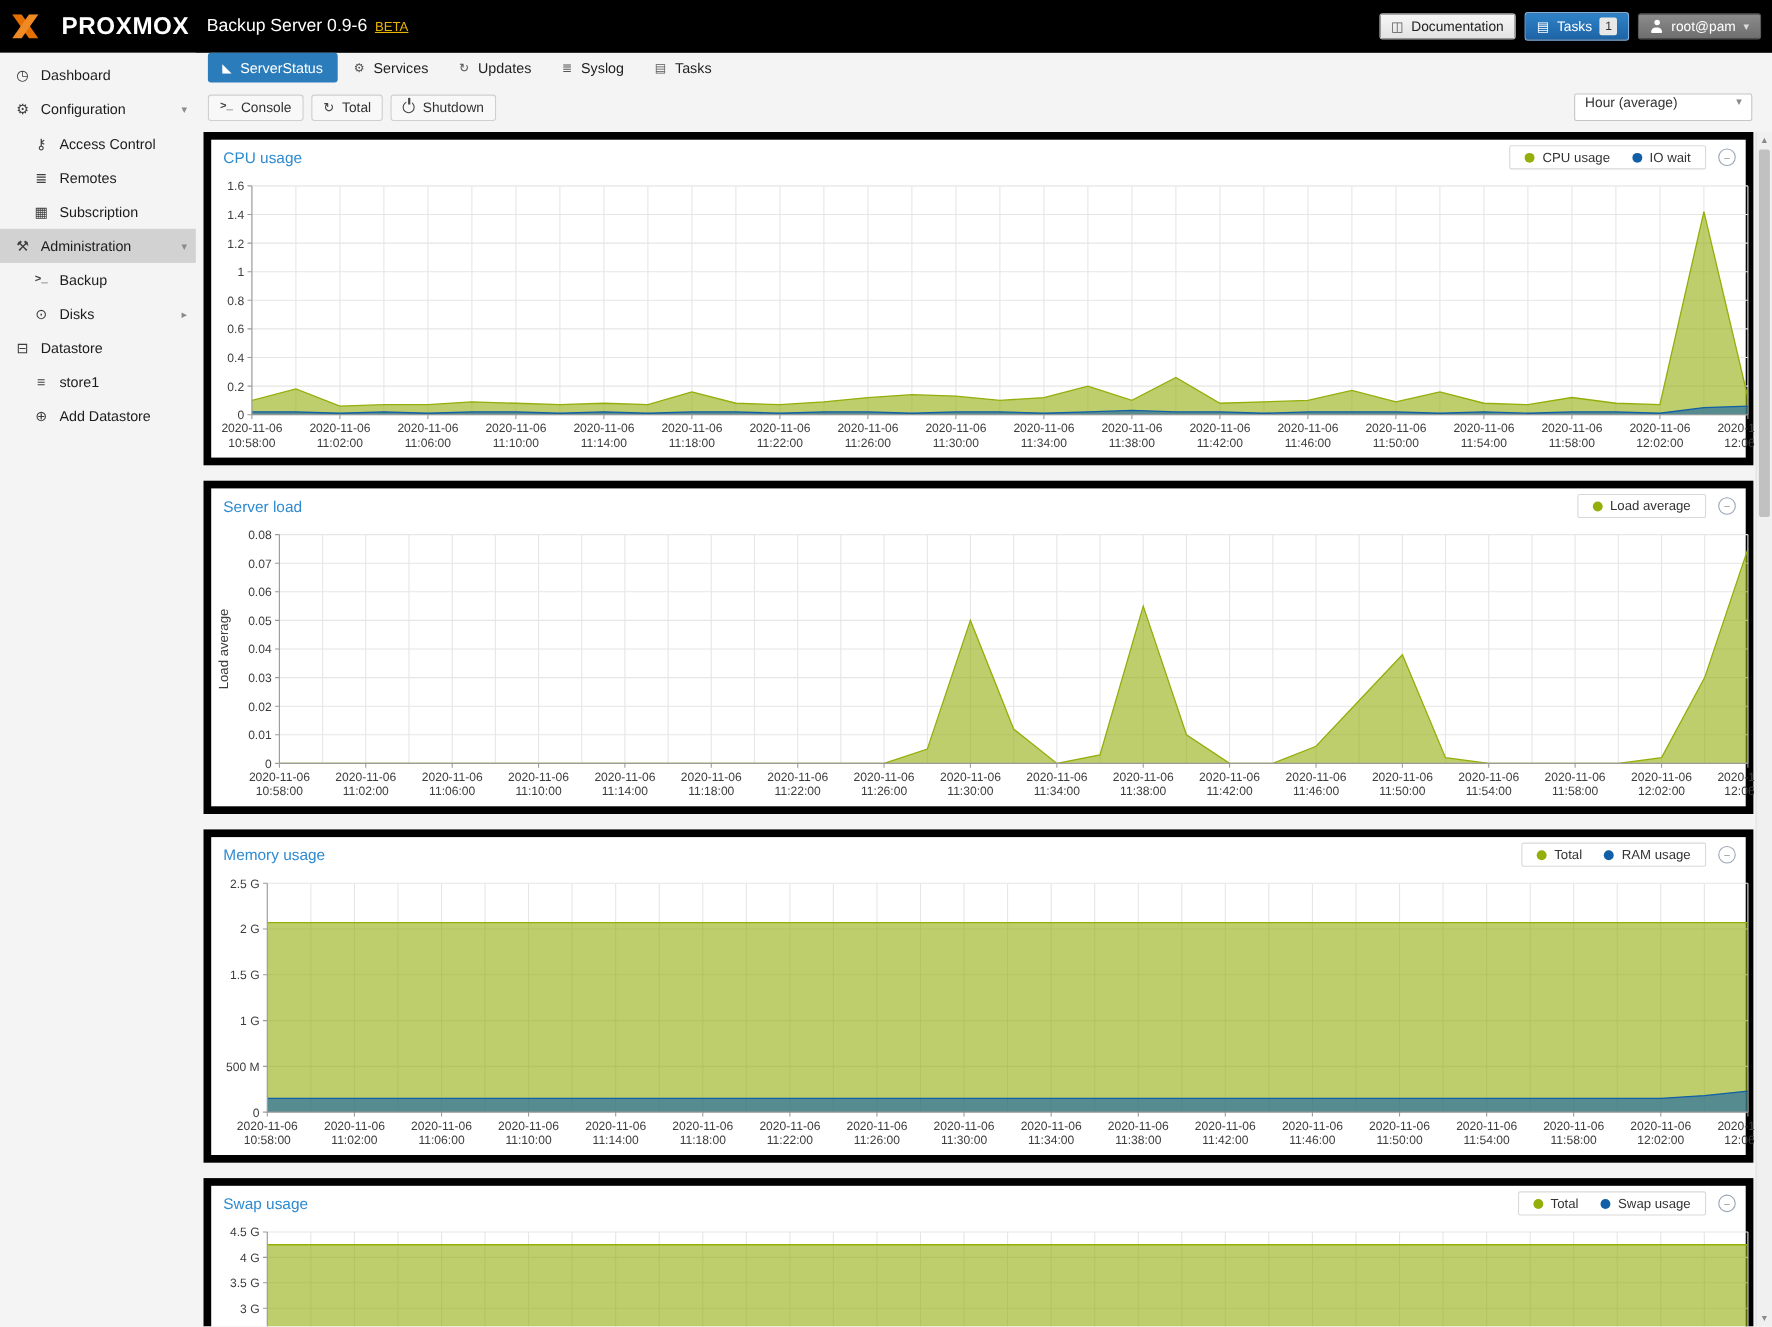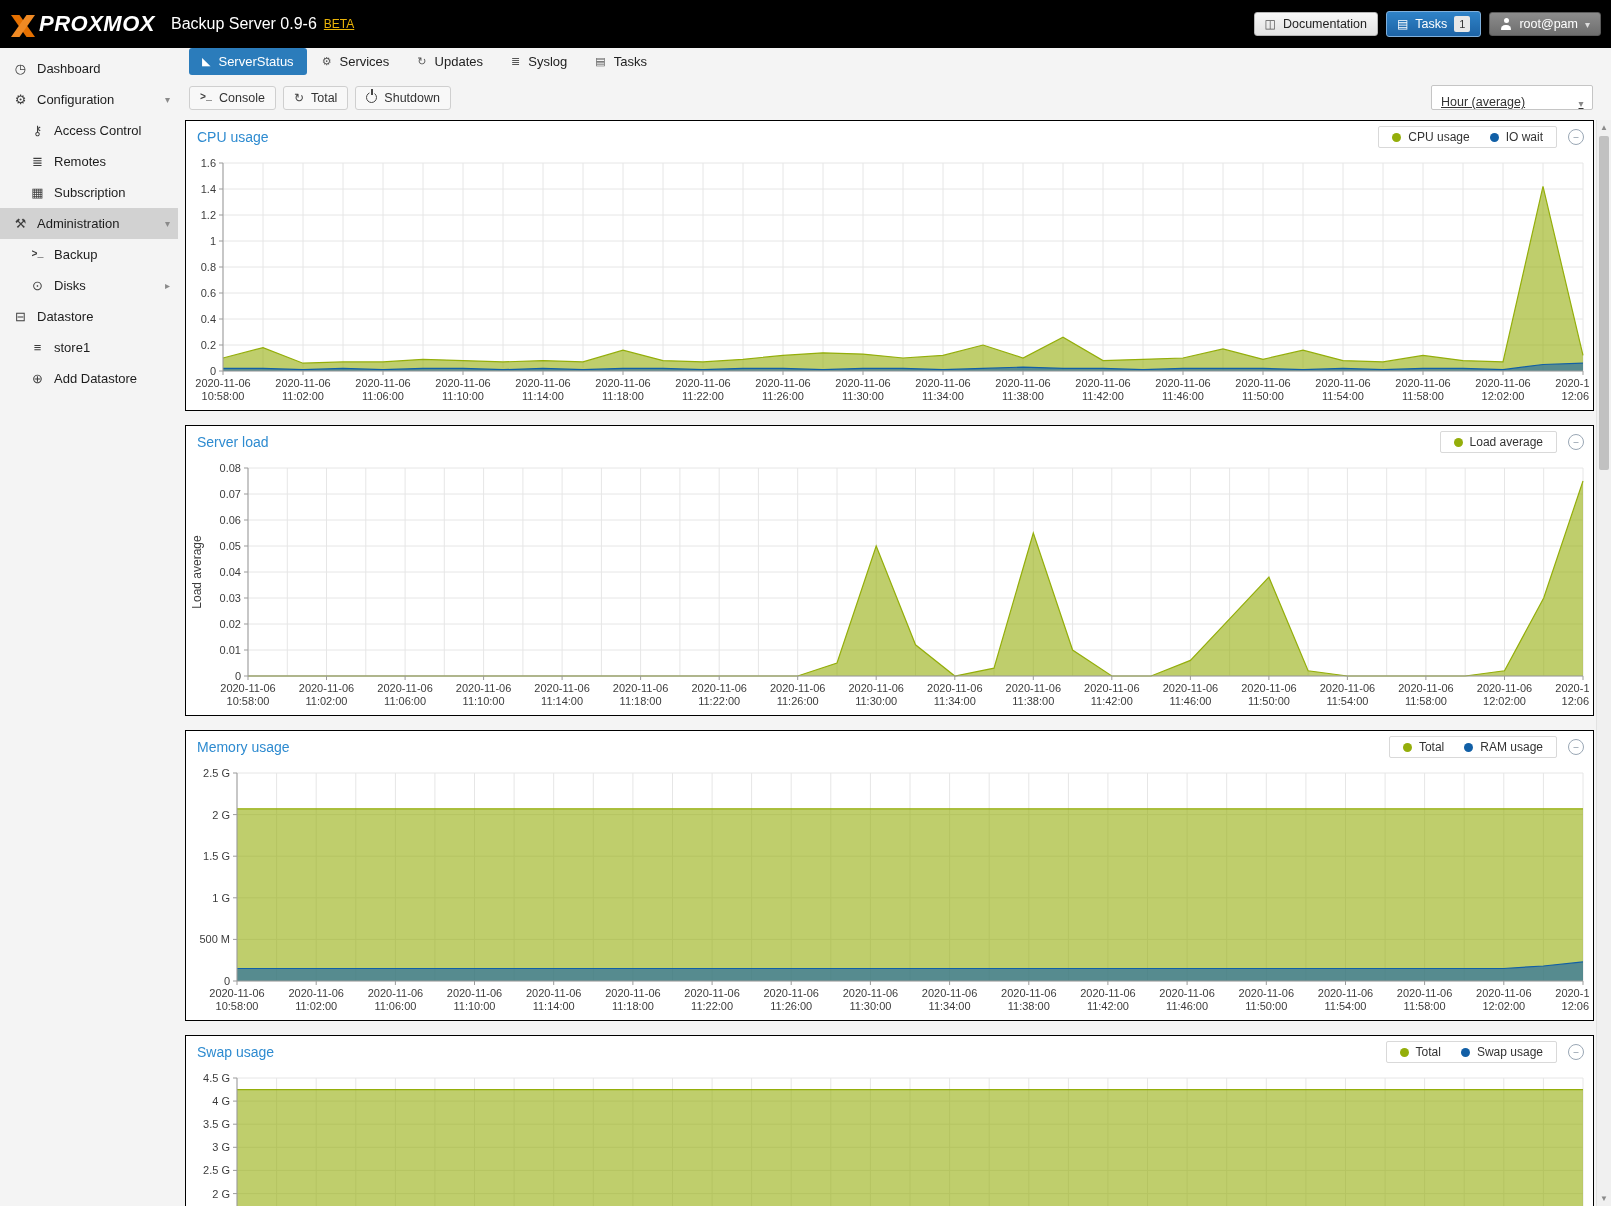--- a/index.html
+++ b/index.html
@@ -2,21 +2,21 @@
 <html><head>
 <meta charset="utf-8">
 <style>
   * { box-sizing: border-box; margin: 0; padding: 0; }
   html,body { width:1611px; height:1206px; overflow:hidden; }
   body { font-family:"Liberation Sans", sans-serif; background:#f4f4f4; color:#222; }
   .app { width:1611px; height:1206px; display:flex; flex-direction:column; }
 
   
   .topbar { height:48px; background:#000; display:flex; align-items:center; padding:0 10px; flex:0 0 48px; }
-  .brand { display:flex; align-items:flex-end; gap:3px; margin-right:16px;font-style:italic; }
+  .brand { display:flex; align-items:center; gap:20px; margin-right:16px; }
   .brand-text { color:#fff; font-size:22px; font-weight:bold; letter-spacing:.5px; }
   .product { color:#fff; font-size:16px; }
   .beta { color:#eab308; font-size:12px; margin-left:7px; text-decoration:underline; cursor:pointer; }
   .top-actions { margin-left:auto; display:flex; align-items:center; gap:8px; }
   .tb-button { display:flex; align-items:center; gap:7px; font-size:12.5px; border-radius:3px; padding:4px 10px; cursor:pointer; border:1px solid transparent; font-family:inherit; }
   .btn-doc { background:linear-gradient(#f7f7f7,#e2e2e2); border-color:#b5b5b5; color:#222; }
   .btn-doc .ticon { color:#555; font-size:12px; }
   .btn-tasks { background:linear-gradient(#2f83c8,#1d63a5); border-color:#7fb0dd; color:#fff; }
   .btn-tasks .ticon { color:#fff; font-size:12px; }
   .badge { background:#e8e8e8; color:#333; border-radius:2px; padding:0 5px; font-size:11px; line-height:16px; }
@@ -44,27 +44,27 @@
   .tab .tab-icon { font-size:11px; color:#555; }
   .tab.active { background:#2b7cbb; color:#fff; }
   .tab.active .tab-icon { color:#fff; }
 
   .toolbar { display:flex; align-items:center; gap:7px; padding:2px 18px 10px 11px; }
   .tool-btn { display:flex; align-items:center; gap:7px; background:#f8f8f8; border:1px solid #cfcfcf; border-radius:3px; padding:4px 10px; font-size:12.5px; color:#333; cursor:pointer; font-family:inherit; }
   .tool-btn .gicon { color:#444; font-size:12px; }
   .console-glyph { font-family:"Liberation Mono", monospace; font-size:10px; font-weight:bold; color:#444; }
   .power-icon { width:11px; height:11px; border:1.5px solid #444; border-radius:50%; position:relative; display:inline-block; }
   .power-icon::after { content:""; position:absolute; top:-4px; left:50%; transform:translateX(-50%); width:2px; height:6px; background:#444; box-shadow:0 0 0 1.5px #f8f8f8; }
-  .combo { margin-left:auto; width:162px; height:25px; background:#fff; border:1px solid #c5c5c5; border-radius:2px; display:flex; align-items:flex-end; font-size:12.5px; color:#333; padding-left:9px; cursor:pointer;text-decoration:underline; }
+  .combo { margin-left:auto; width:162px; height:25px; background:#fff; border:1px solid #c5c5c5; border-radius:2px; display:flex; align-items:flex-start; font-size:12.5px; color:#333; padding-left:9px; cursor:pointer; }
   .combo-caret { margin-left:auto; width:22px; text-align:center; color:#888; font-size:10px; }
 
   
   .charts { position:relative; flex:1; overflow:hidden; padding-left:7px; }
   .charts-inner { margin-right:17px; }
-  .panel { background:#fff; border:1px solid #000000; margin-bottom:14px;text-align:center; }
+  .panel { background:#fff; border:7px solid #000000; margin-bottom:14px;text-align:center; }
   .panel-header { display:flex; align-items:center; padding:5px 9px 5px 11px; }
   .panel-title { color:#2e8bd0; font-size:14px; }
   .legend { margin-left:auto; display:flex; align-items:center; gap:20px; border:1px solid #d9d9d9; background:#fff; padding:3px 13px; border-radius:2px; }
   .legend-item { display:flex; align-items:center; gap:7px; font-size:12px; color:#333; cursor:pointer; }
   .legend-dot { width:9px; height:9px; border-radius:50%; }
   .panel-tool { width:16px; height:16px; border-radius:50%; border:1px solid #9aa7b5; color:#7c8b9b; display:flex; align-items:center; justify-content:center; font-size:9px; margin-left:11px; cursor:pointer; flex:0 0 16px; }
   .chart-host { padding:2px 4px 3px 2px; }
   .chart-host svg { display:block; }
 
   

